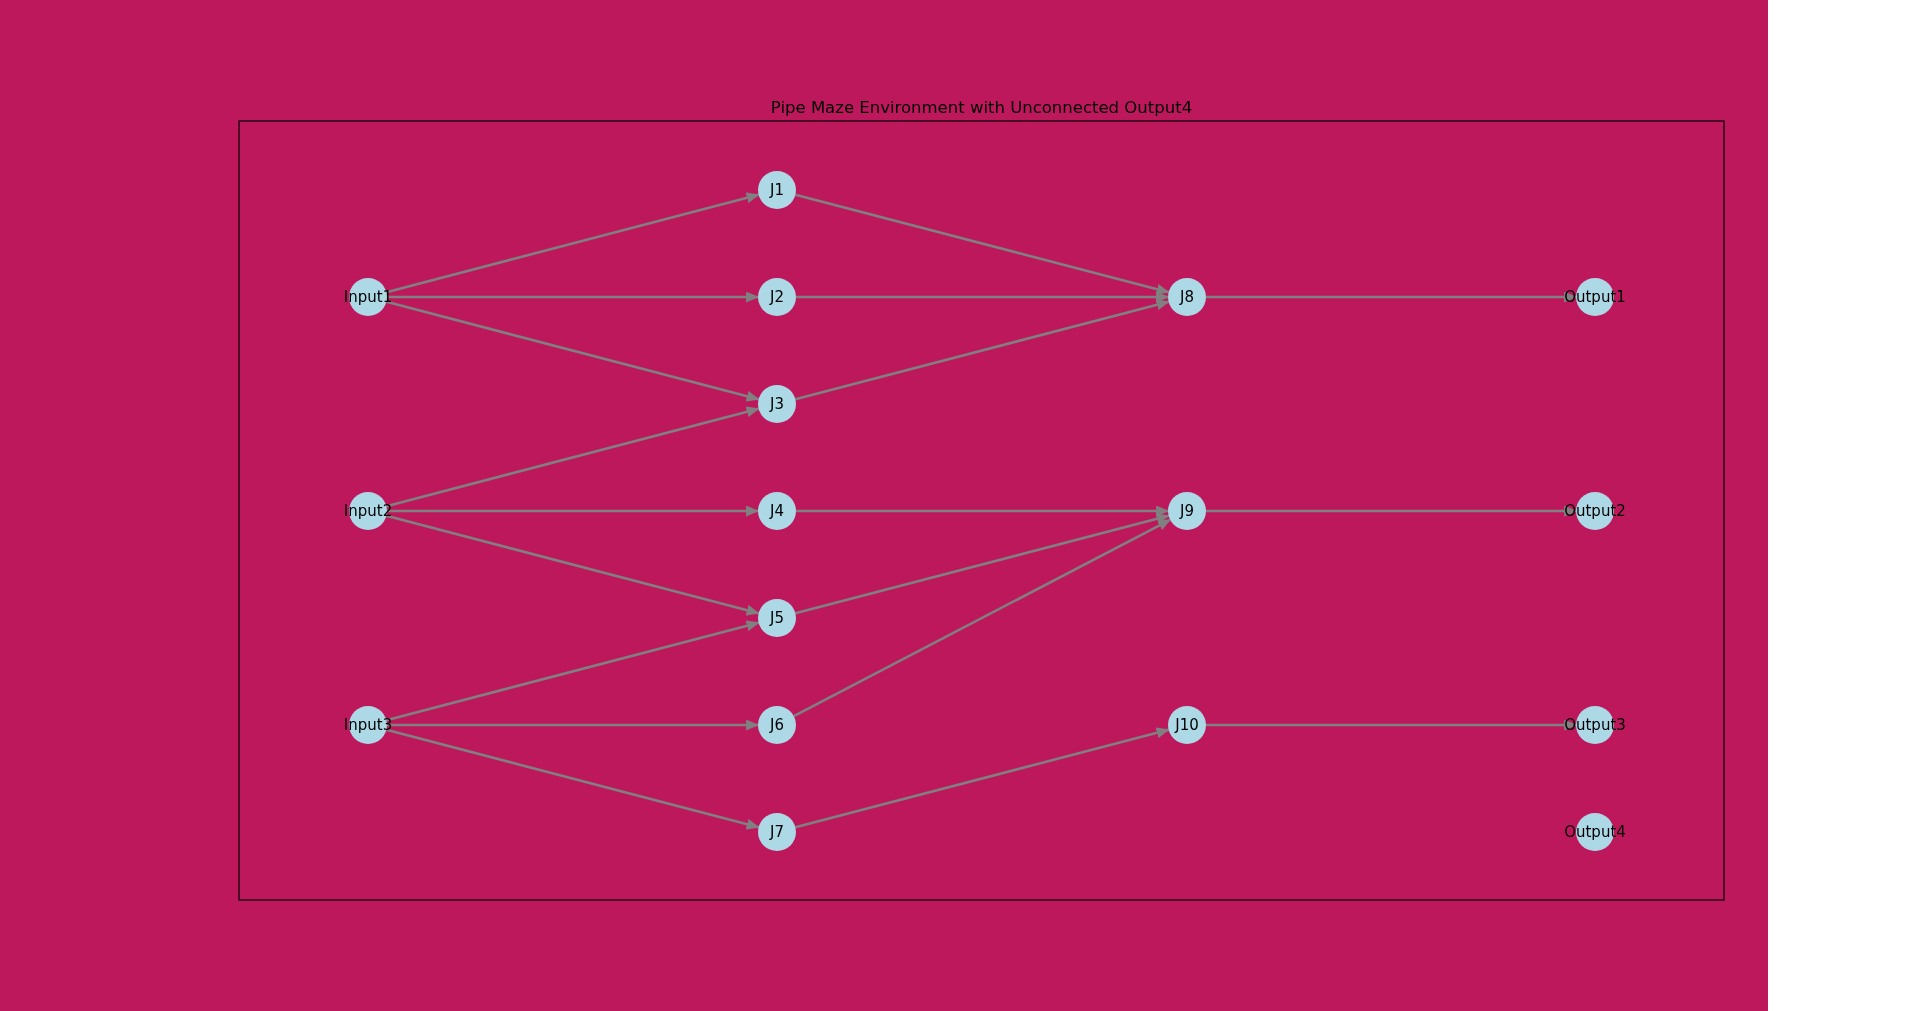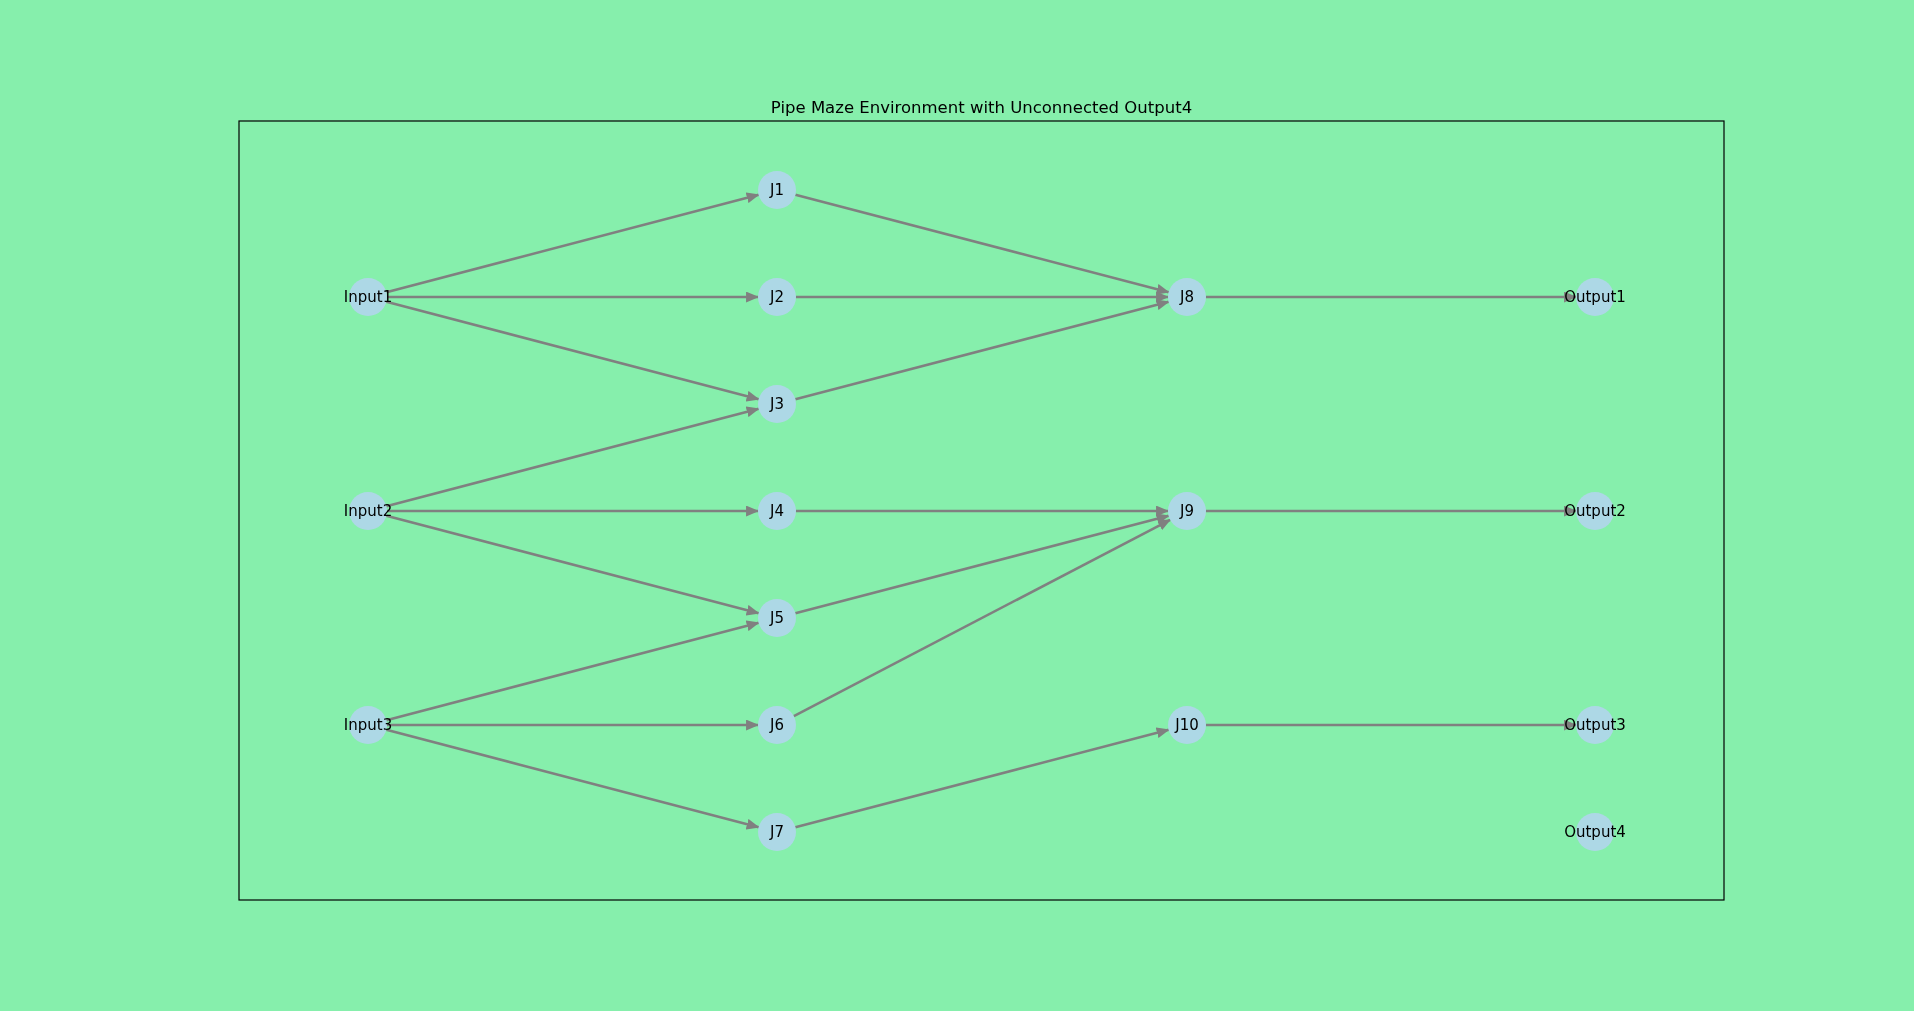--- a/index.html
+++ b/index.html
@@ -2,23 +2,23 @@
 <html><head>
 <meta charset="utf-8">
 <style>
   html, body {
     margin: 0;
     padding: 0;
     background: #ffffff;
   }
   .figure {
     position: relative;
-    width: 1914px;
+    width: 1768px;
     height: 1011px;
-    background: #86efac;
+    background: #be185d;
     font-family: "DejaVu Sans", "Liberation Sans", sans-serif;
   }
   .figure svg {
     display: block;
     width: 1914px;
     height: 1011px;
   }
   .chart-title {
     font-family: "DejaVu Sans", "Liberation Sans", sans-serif;
     font-size: 16.5px;

